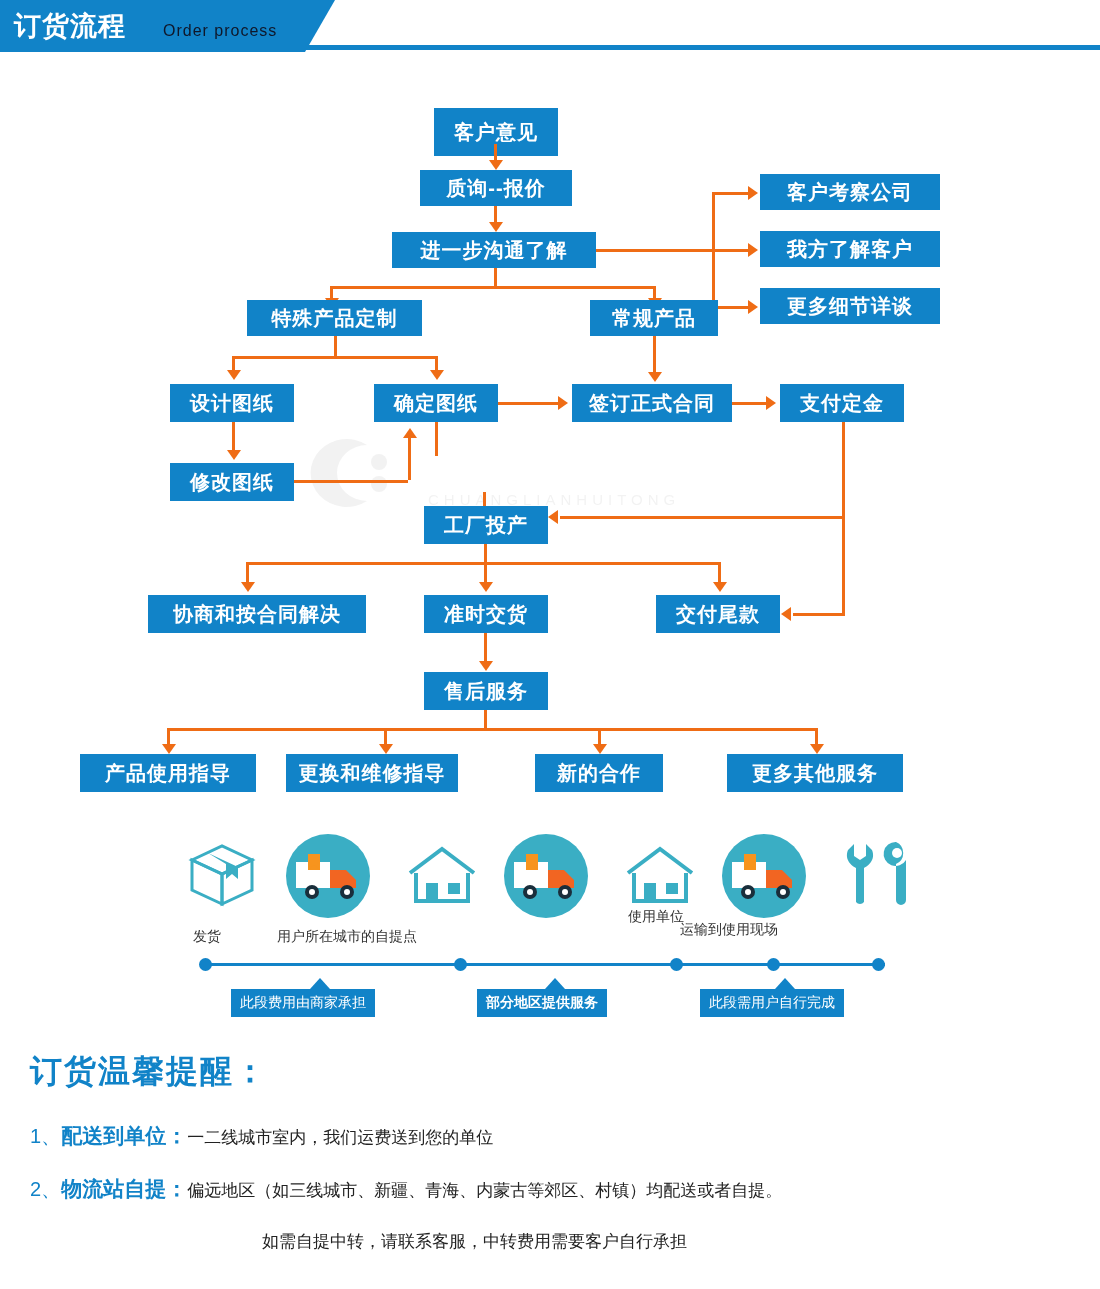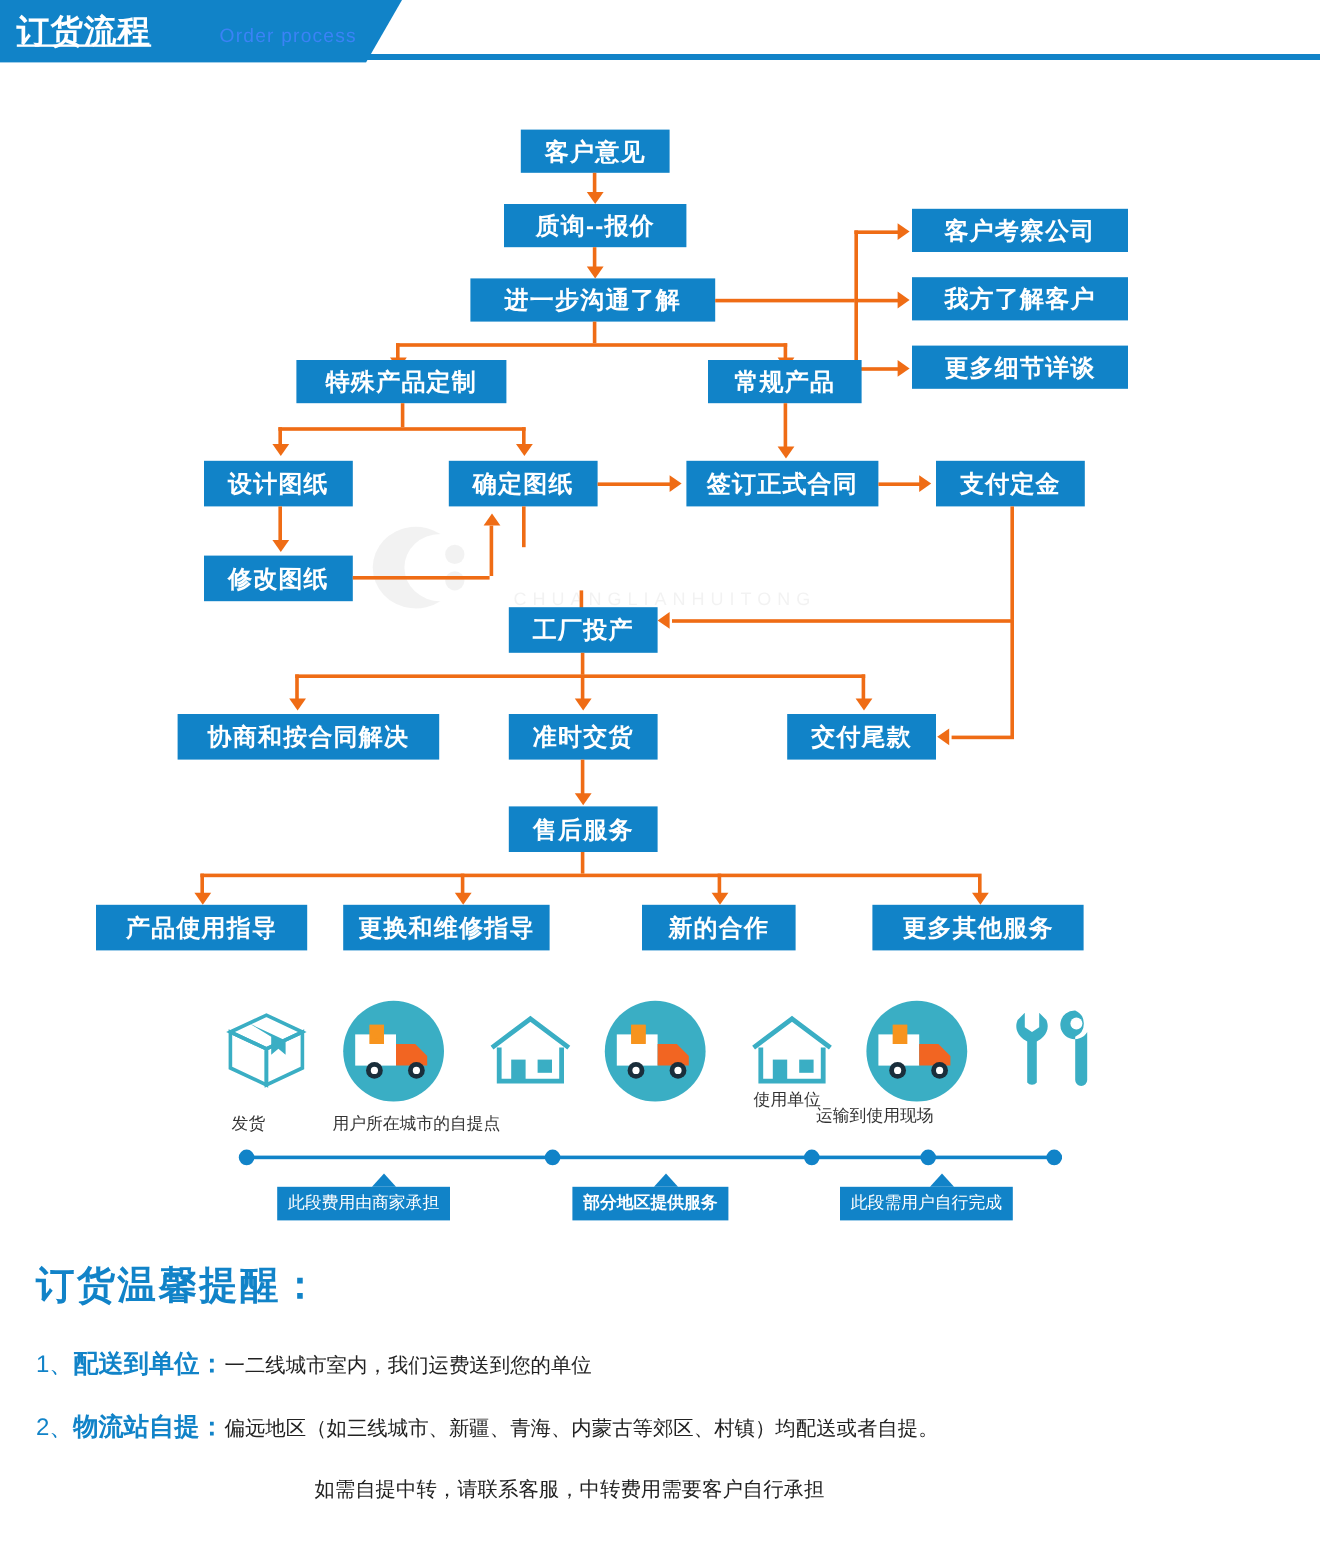--- a/index.html
+++ b/index.html
@@ -15,25 +15,25 @@
   }
   .banner-tail{
     position:absolute;left:305px;top:0;width:0;height:0;
     border-top:52px solid #1183c8;border-right:30px solid transparent;
   }
   .banner-rule{
     position:absolute;left:0;top:45px;width:1100px;height:5px;background:#1183c8;
   }
   .banner-title{
     position:absolute;left:14px;top:8px;
-    font-size:27px;font-weight:bold;color:#ffffff;letter-spacing:1px;text-decoration:underline;
+    font-size:27px;font-weight:bold;color:#ffffff;letter-spacing:1px;
   }
   .banner-sub{
     position:absolute;left:163px;top:22px;
-    font-size:16px;color:#3b82f6;letter-spacing:1px;margin-left:20px;
+    font-size:16px;color:#0f172a;letter-spacing:1px;
   }
   
   .wm{
     position:absolute;left:295px;top:425px;width:470px;height:100px;
     opacity:.12;pointer-events:none;
   }
   .wm-text{
     position:absolute;left:130px;top:10px;font-size:52px;font-weight:bold;color:#888;
     letter-spacing:4px;
   }
@@ -120,21 +120,21 @@
 
 <div class="wm">
   <svg class="wm-mark" viewBox="0 0 105 72">
     <path d="M62 8 A30 28 0 1 0 62 64 A36 34 0 1 1 62 8 Z" fill="#999"></path>
     <circle cx="74" cy="25" r="8" fill="#999"></circle>
     <circle cx="74" cy="47" r="8" fill="#999"></circle>
   </svg>
   <div class="wm-sub">CHUANGLIANHUITONG</div>
 </div>
 
-<div class="node" style="left:434px;top:108px;width:124px;height:36px;">客户意见</div>
+<div class="node" style="left:434px;top:108px;width:124px;height:48px;">客户意见</div>
 <div class="ln v" style="left:494px;top:144px;height:18px;"></div>
 <div class="arrow-d" style="left:489px;top:160px;"></div>
 
 <div class="node" style="left:420px;top:170px;width:152px;height:36px;">质询--报价</div>
 <div class="ln v" style="left:494px;top:206px;height:18px;"></div>
 <div class="arrow-d" style="left:489px;top:222px;"></div>
 
 <div class="node" style="left:392px;top:232px;width:204px;height:36px;">进一步沟通了解</div>
 
 <div class="ln h" style="left:596px;top:249px;width:116px;"></div>

